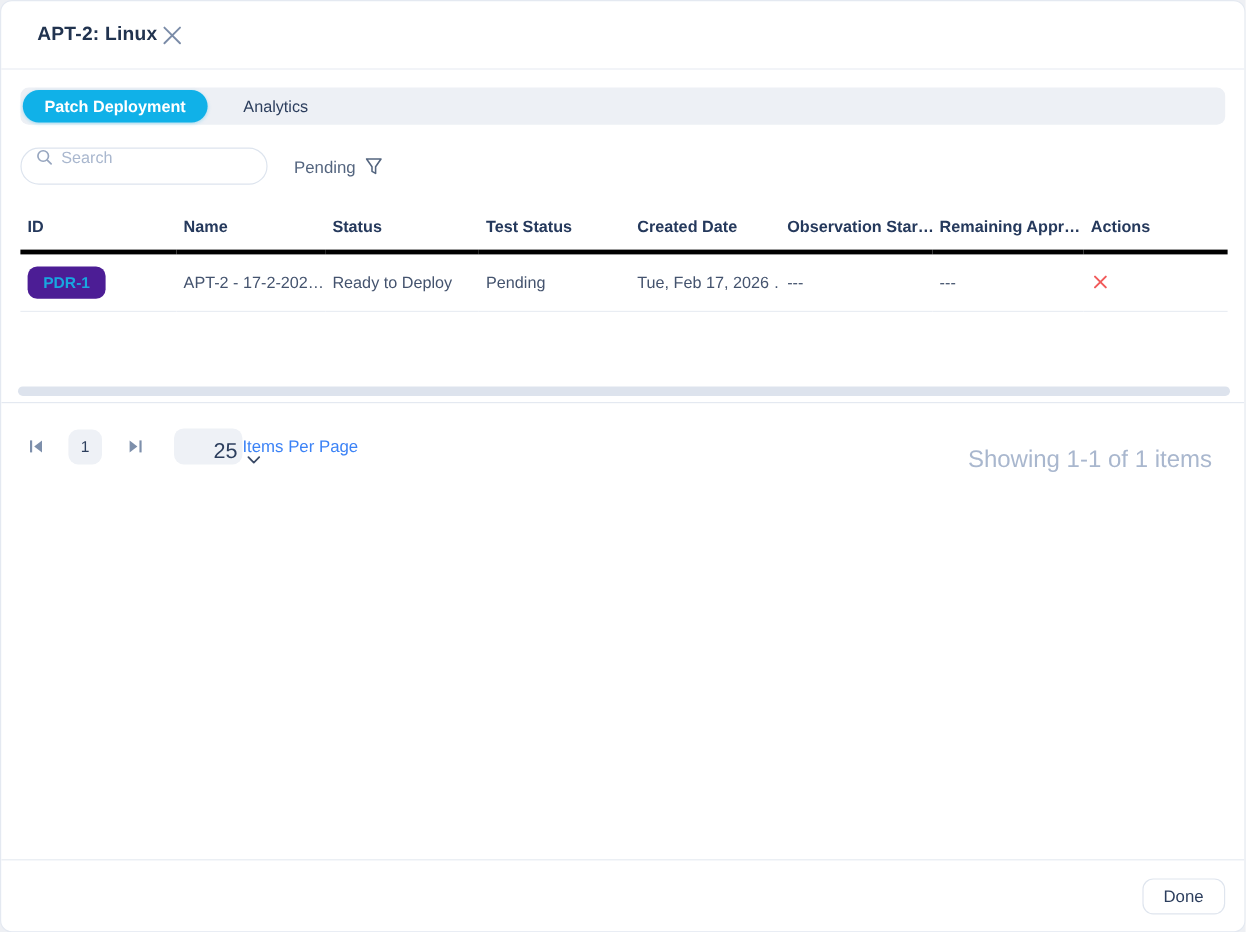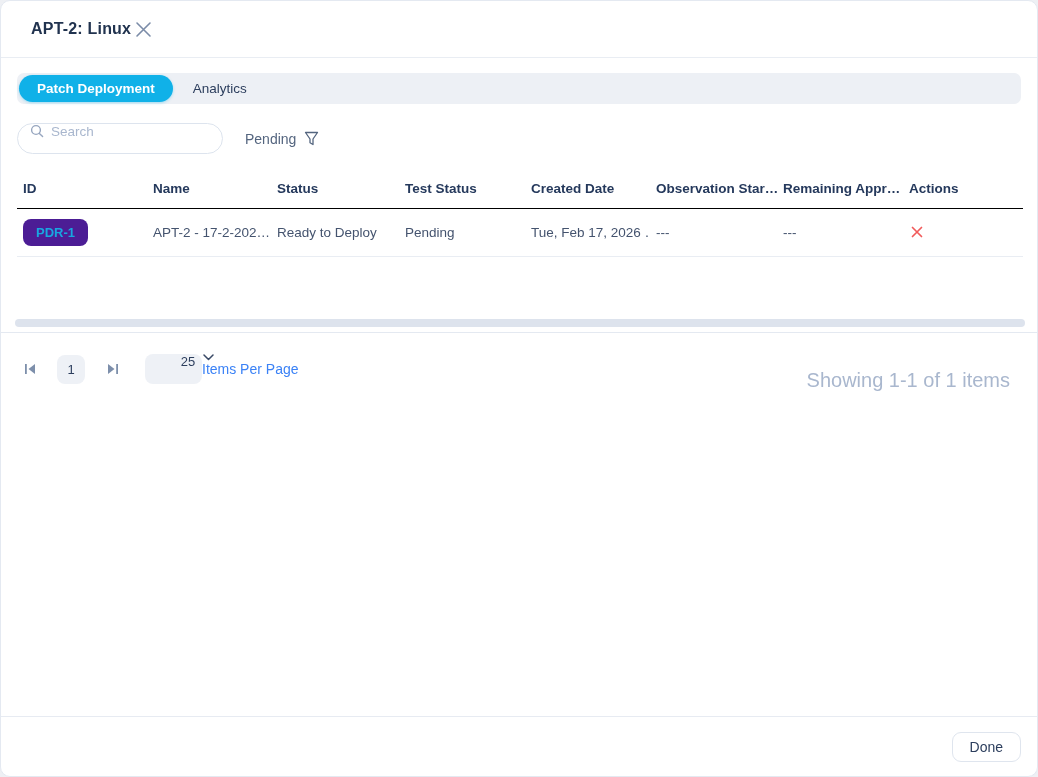--- a/index.html
+++ b/index.html
@@ -29,21 +29,21 @@
   }
   .close-btn {
     width: 24px; height: 24px; border: none; background: transparent;
     cursor: pointer; display: flex; align-items: center; justify-content: center;
   }
   
   .modal-body { flex: 1 1 auto; padding: 15px 16px 0 16px; overflow: hidden; }
 
   .tabbar {
     background: #edf0f5; border-radius: 7px;
-    height: 31px; display: flex; align-items: flex-end; gap: 2px;
+    height: 31px; display: flex; align-items: flex-end; gap: 12px;
     padding: 2px;
   }
   .tab {
     border: none; background: transparent; cursor: pointer;
     font-family: inherit; font-size: 13.5px; color: #2c3e5d;
     padding: 0 18px; height: 27px; border-radius: 14px;
   }
   .tab.active {
     background: #10b1e8; color: #ffffff; font-weight: 700;
     box-shadow: 0 1px 3px rgba(16,177,232,.35);
@@ -66,21 +66,21 @@
     margin-left: 22px; display: flex; align-items: center; gap: 8px;
     cursor: pointer;
   }
   .filter-label { font-size: 14px; color: #54657f; }
 
   
   table { border-collapse: collapse; table-layout: fixed; width: 1006px; margin-top: 19px; }
   th {
     text-align: left; font-size: 13.5px; font-weight: 700; color: #25395c;
     padding: 8px 6px 12px 6px; white-space: nowrap; overflow: hidden;
-    border-bottom: 1px solid #000000;
+    border-bottom: 4px solid #000000;
   }
   td {
     font-size: 13.5px; color: #44536e; padding: 10px 6px; height: 44px;
     white-space: nowrap; overflow: hidden;
     border-bottom: 1px solid #e9edf3;
   }
   .id-badge {
     display: inline-block; background: #4c1d95; color: #18a7e0;
     font-size: 13px; font-weight: 700; border-radius: 8px;
     padding: 6px 13px; cursor: pointer;
@@ -104,22 +104,22 @@
     width: 26px; height: 26px; display: flex; align-items: center; justify-content: center;
   }
   .pg-page-btn {
     border: none; background: #eef1f6; border-radius: 8px;
     width: 28px; height: 29px; margin: 0 14px;
     font-family: inherit; font-size: 13px; color: #2c3e5d; cursor: pointer;
   }
   .pg-select {
     margin-left: 20px; background: #eef1f6; border-radius: 8px;
     width: 57px; height: 30px; border: none; cursor: pointer;
-    display: flex; align-items: flex-start; justify-content: center; gap: 8px;
-    font-family: inherit; font-size: 13px; color: #2c3e5d; padding-left: 48px;
+    display: flex; align-items: flex-end; justify-content: center; gap: 8px;
+    font-family: inherit; font-size: 18px; color: #2c3e5d; padding-left: 48px;
   }
   .pg-per-label { font-size: 14px; color: #3b82f6; }
   .pg-showing { margin-left: auto; margin-right: 11px; font-size: 20px; color: #a9b7ce; margin-top: 22px; }
 
   
   .modal-footer {
     flex: 0 0 60px; border-top: 1px solid #e7ebf2;
     display: flex; align-items: center; justify-content: flex-end;
     padding: 0 16px;
   }

